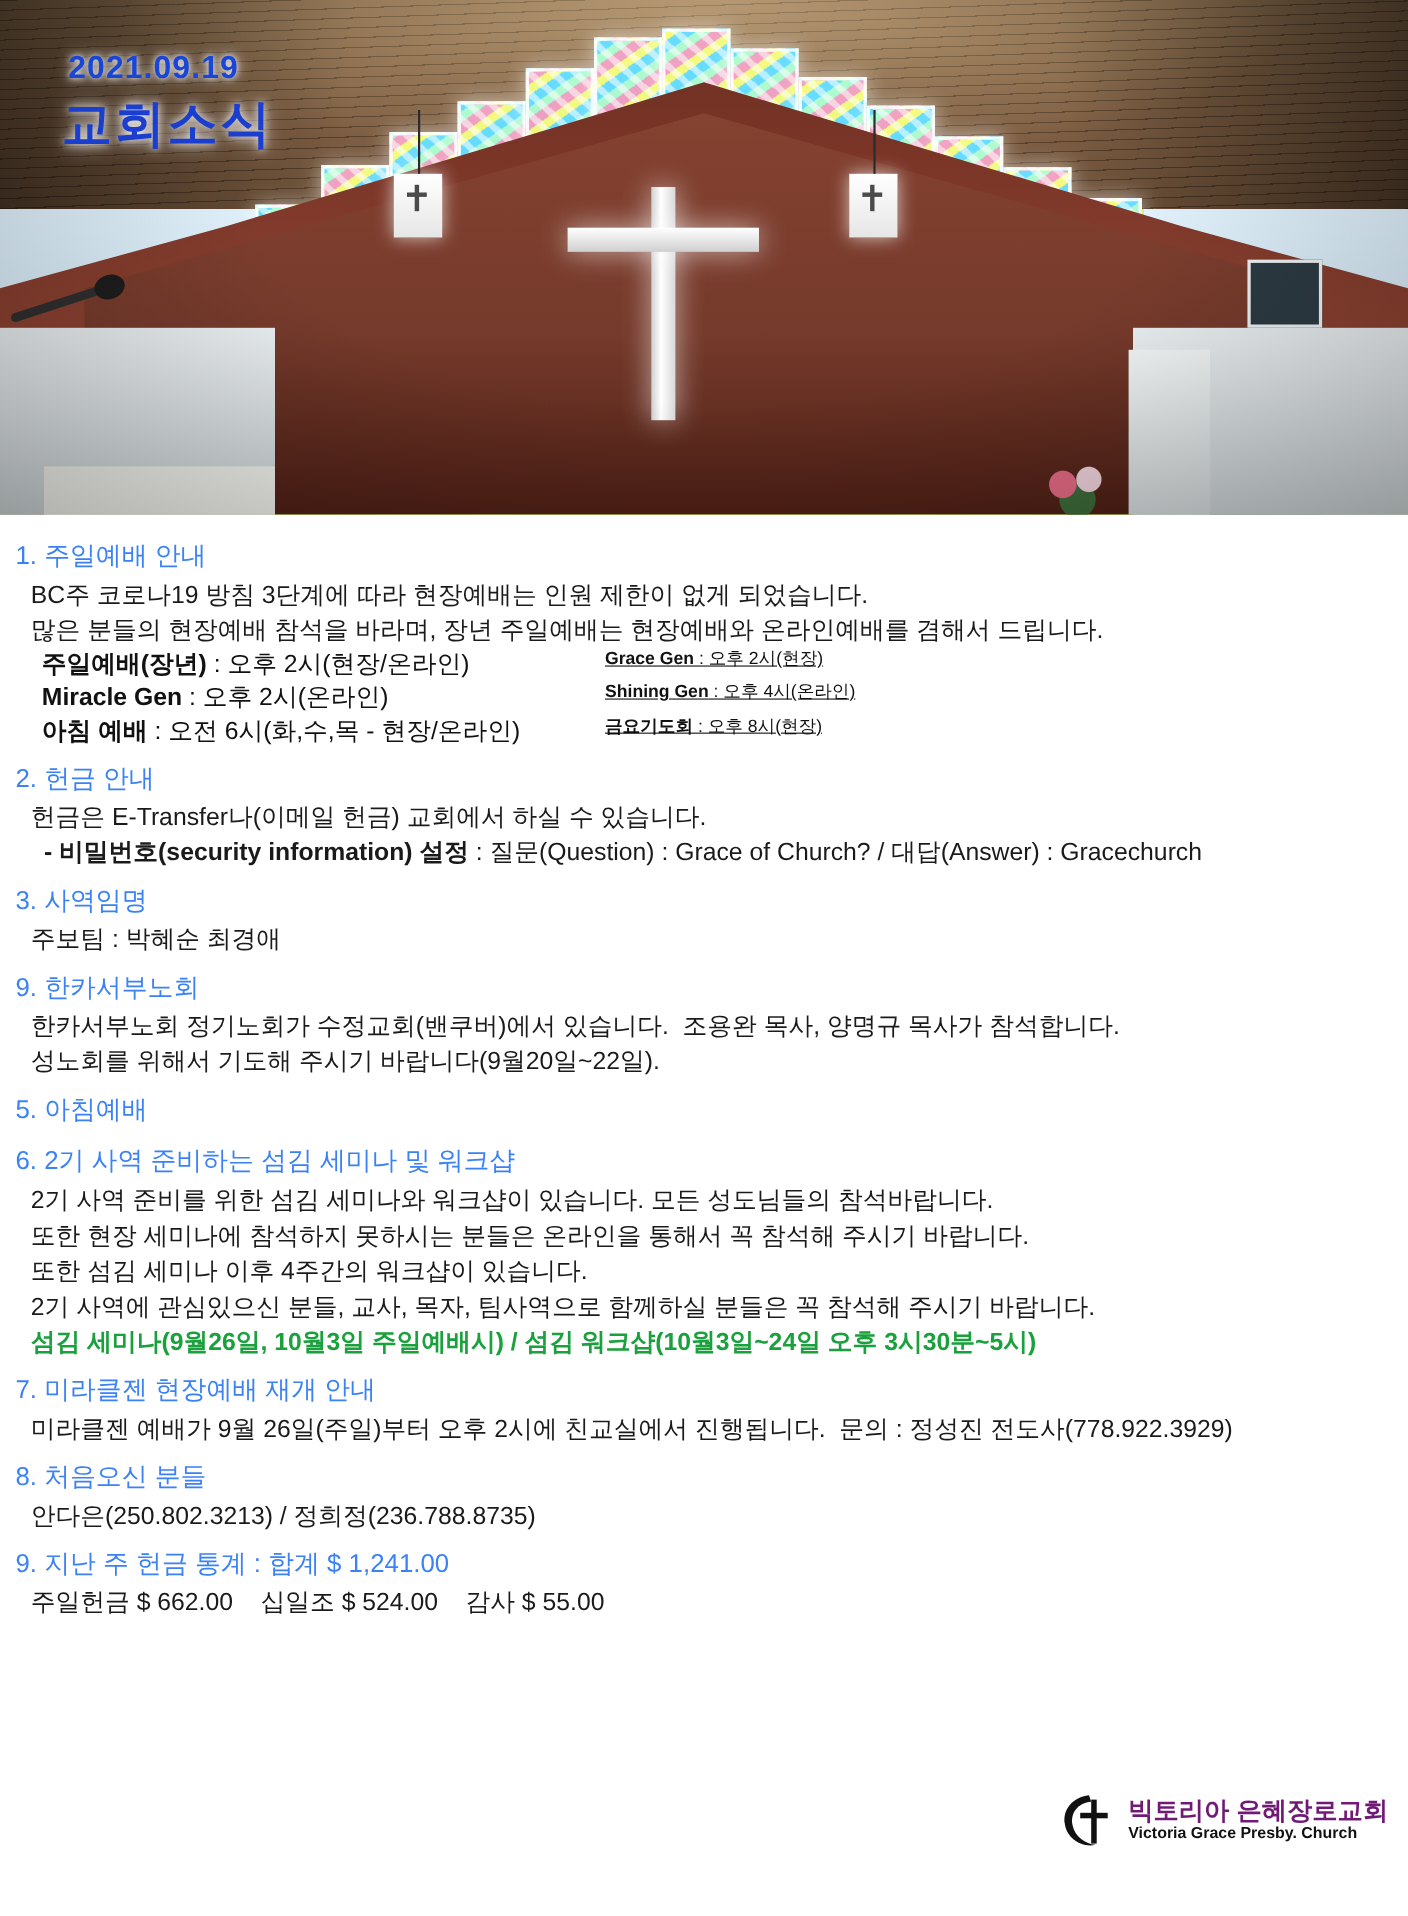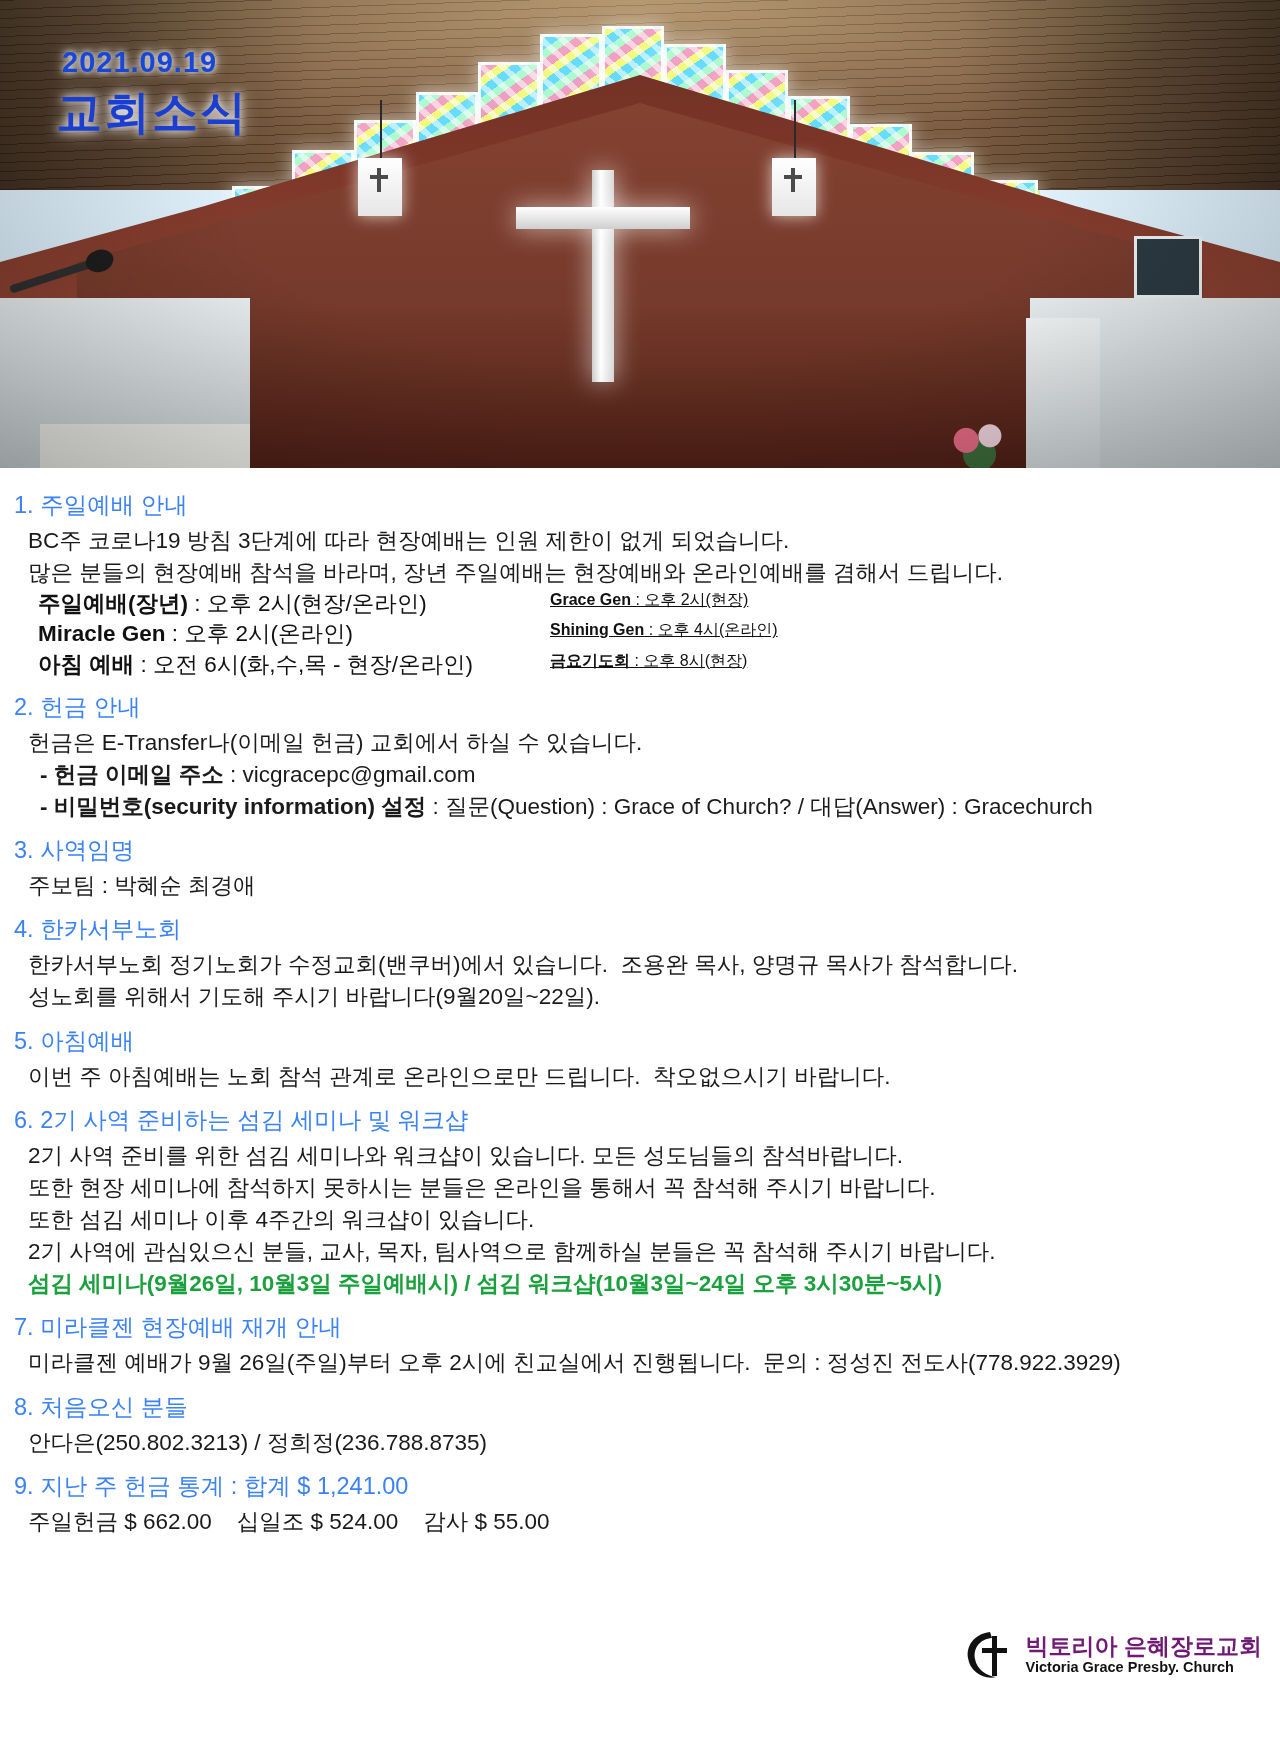--- a/index.html
+++ b/index.html
@@ -280,38 +280,36 @@
     </div>
     <div class="two-col">
       <div class="c1"><span class="lbl">아침 예배</span><span> : 오전 6시(화,수,목 - 현장/온라인)</span></div>
       <div class="c2"><span class="lbl">금요기도회</span><span> : 오후 8시(현장)</span></div>
     </div>
   </div>
 
   <div class="sec">
     <div class="sec-head">2. 헌금 안내</div>
     <div class="line">헌금은 E-Transfer나(이메일 헌금) 교회에서 하실 수 있습니다.</div>
-    <div class="line indent2"><span class="lbl">- 헌금 이메일 주소</span><span> : vicgracepc@gmail.com</span></div>
     <div class="line indent2"><span class="lbl">- 비밀번호(security information) 설정</span><span> : 질문(Question) : Grace of Church? / 대답(Answer) : Gracechurch</span></div>
   </div>
 
   <div class="sec">
     <div class="sec-head">3. 사역임명</div>
     <div class="line">주보팀 : 박혜순 최경애</div>
   </div>
 
   <div class="sec">
-    <div class="sec-head">4. 한카서부노회</div>
+    <div class="sec-head">9. 한카서부노회</div>
     <div class="line">한카서부노회 정기노회가 수정교회(밴쿠버)에서 있습니다.  조용완 목사, 양명규 목사가 참석합니다.</div>
     <div class="line">성노회를 위해서 기도해 주시기 바랍니다(9월20일~22일).</div>
   </div>
 
   <div class="sec">
     <div class="sec-head">5. 아침예배</div>
-    <div class="line">이번 주 아침예배는 노회 참석 관계로 온라인으로만 드립니다.  착오없으시기 바랍니다.</div>
   </div>
 
   <div class="sec">
     <div class="sec-head">6. 2기 사역 준비하는 섬김 세미나 및 워크샵</div>
     <div class="line">2기 사역 준비를 위한 섬김 세미나와 워크샵이 있습니다. 모든 성도님들의 참석바랍니다.</div>
     <div class="line">또한 현장 세미나에 참석하지 못하시는 분들은 온라인을 통해서 꼭 참석해 주시기 바랍니다.</div>
     <div class="line">또한 섬김 세미나 이후 4주간의 워크샵이 있습니다.</div>
     <div class="line">2기 사역에 관심있으신 분들, 교사, 목자, 팀사역으로 함께하실 분들은 꼭 참석해 주시기 바랍니다.</div>
     <div class="line green">섬김 세미나(9월26일, 10월3일 주일예배시) / 섬김 워크샵(10월3일~24일 오후 3시30분~5시)</div>
   </div>

